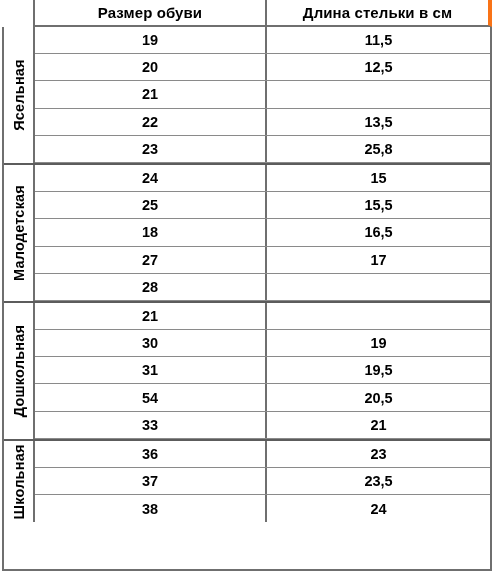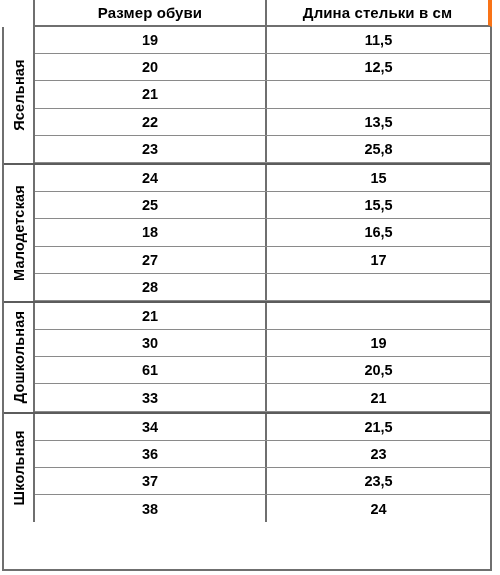--- a/index.html
+++ b/index.html
@@ -186,39 +186,39 @@
         </div>
         <div class="group-rows">
           <div class="row">
             <div class="cell c-size">21</div>
           </div>
           <div class="row">
             <div class="cell c-size">30</div>
             <div class="cell c-length">19</div>
           </div>
           <div class="row">
-            <div class="cell c-size">61</div>
+            <div class="cell c-size">31</div>
+            <div class="cell c-length">19,5</div>
+          </div>
+          <div class="row">
+            <div class="cell c-size">54</div>
             <div class="cell c-length">20,5</div>
           </div>
           <div class="row">
             <div class="cell c-size">33</div>
             <div class="cell c-length">21</div>
           </div>
         </div>
       </div>
       <div class="group">
         <div class="group-label-cell">
           <span class="group-label">Школьная</span>
         </div>
         <div class="group-rows">
           <div class="row">
-            <div class="cell c-size">34</div>
-            <div class="cell c-length">21,5</div>
-          </div>
-          <div class="row">
             <div class="cell c-size">36</div>
             <div class="cell c-length">23</div>
           </div>
           <div class="row">
             <div class="cell c-size">37</div>
             <div class="cell c-length">23,5</div>
           </div>
           <div class="row">
             <div class="cell c-size">38</div>
             <div class="cell c-length">24</div>

